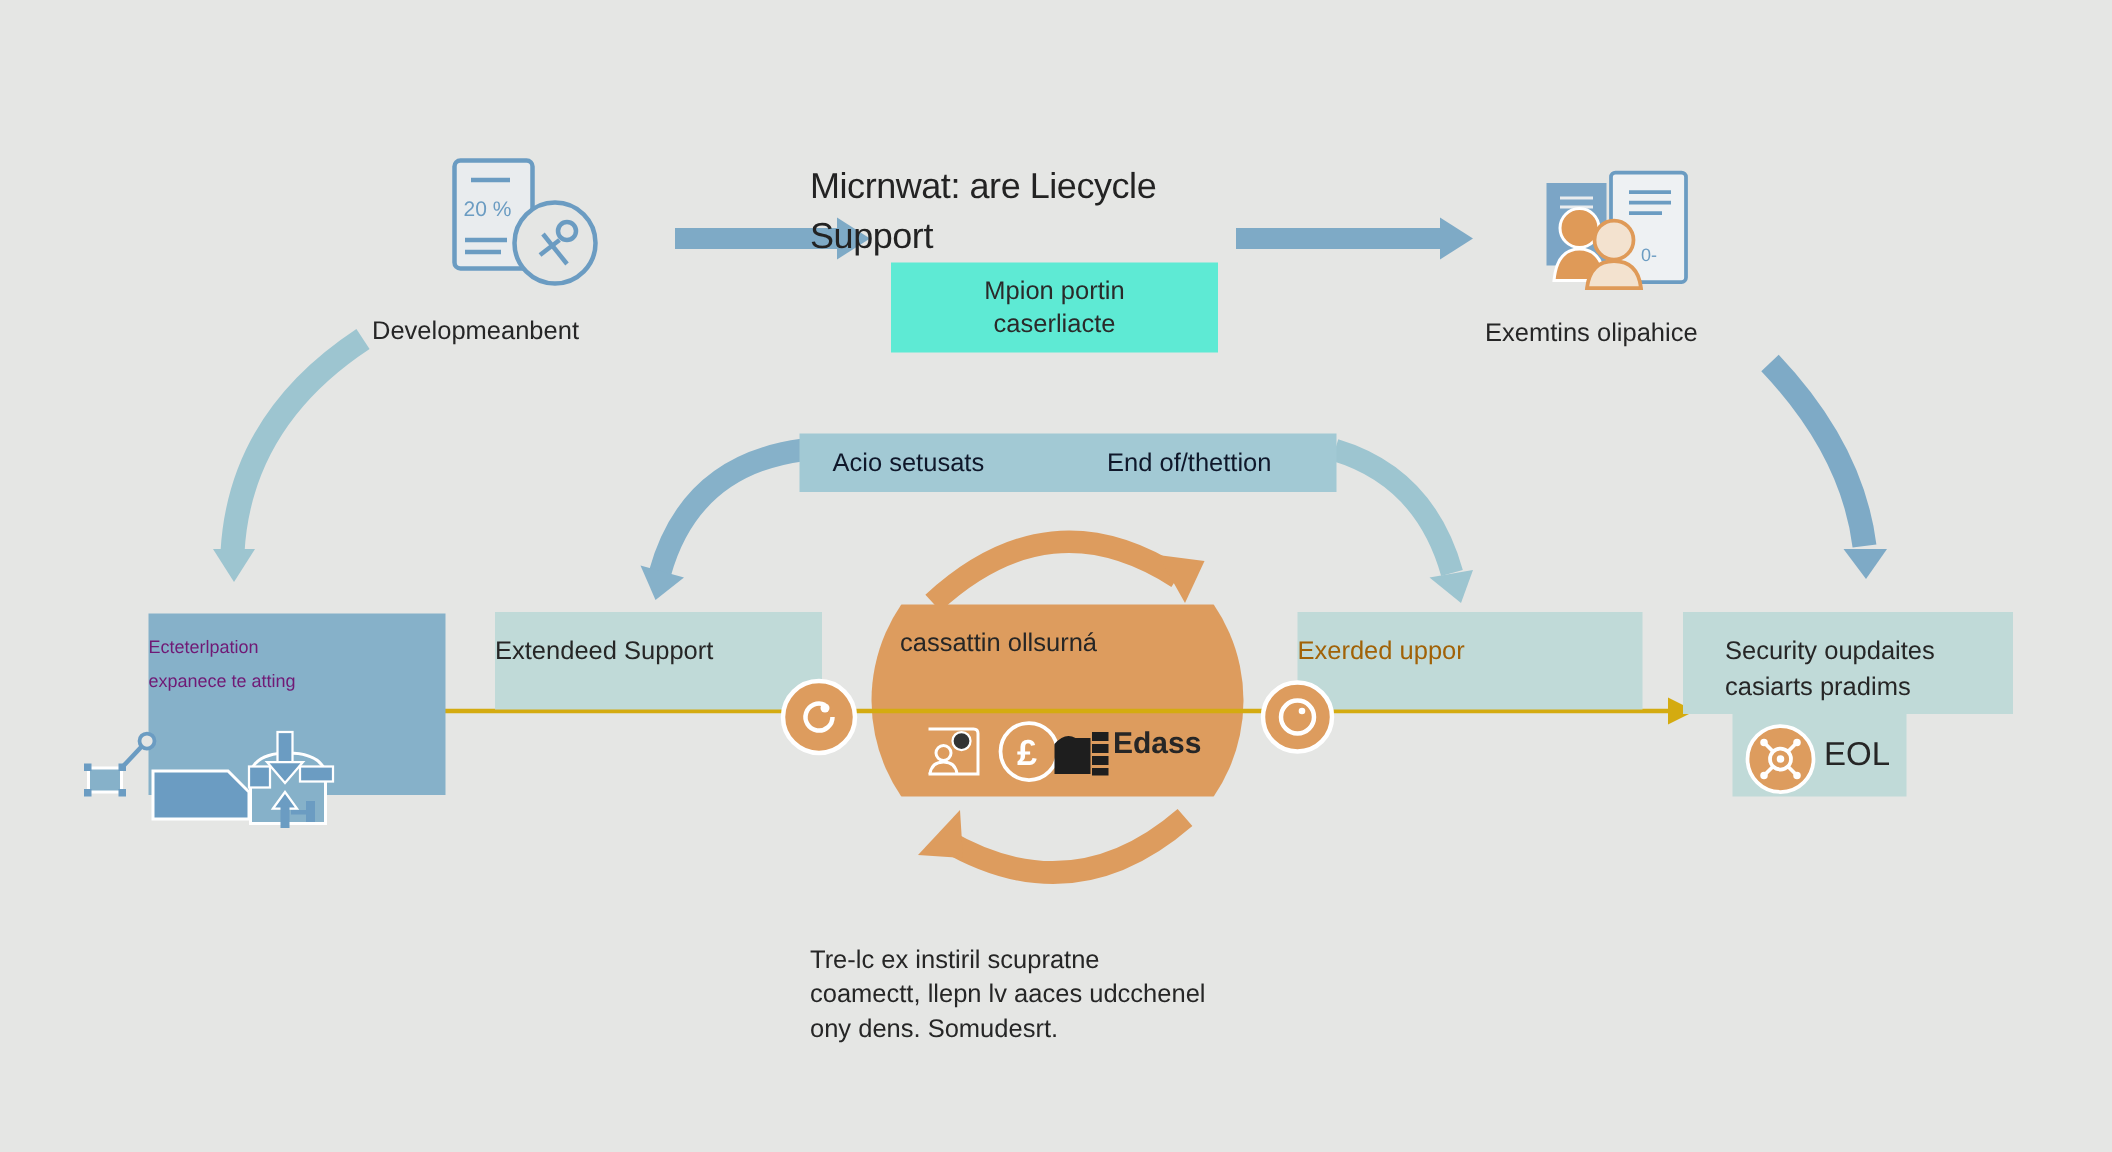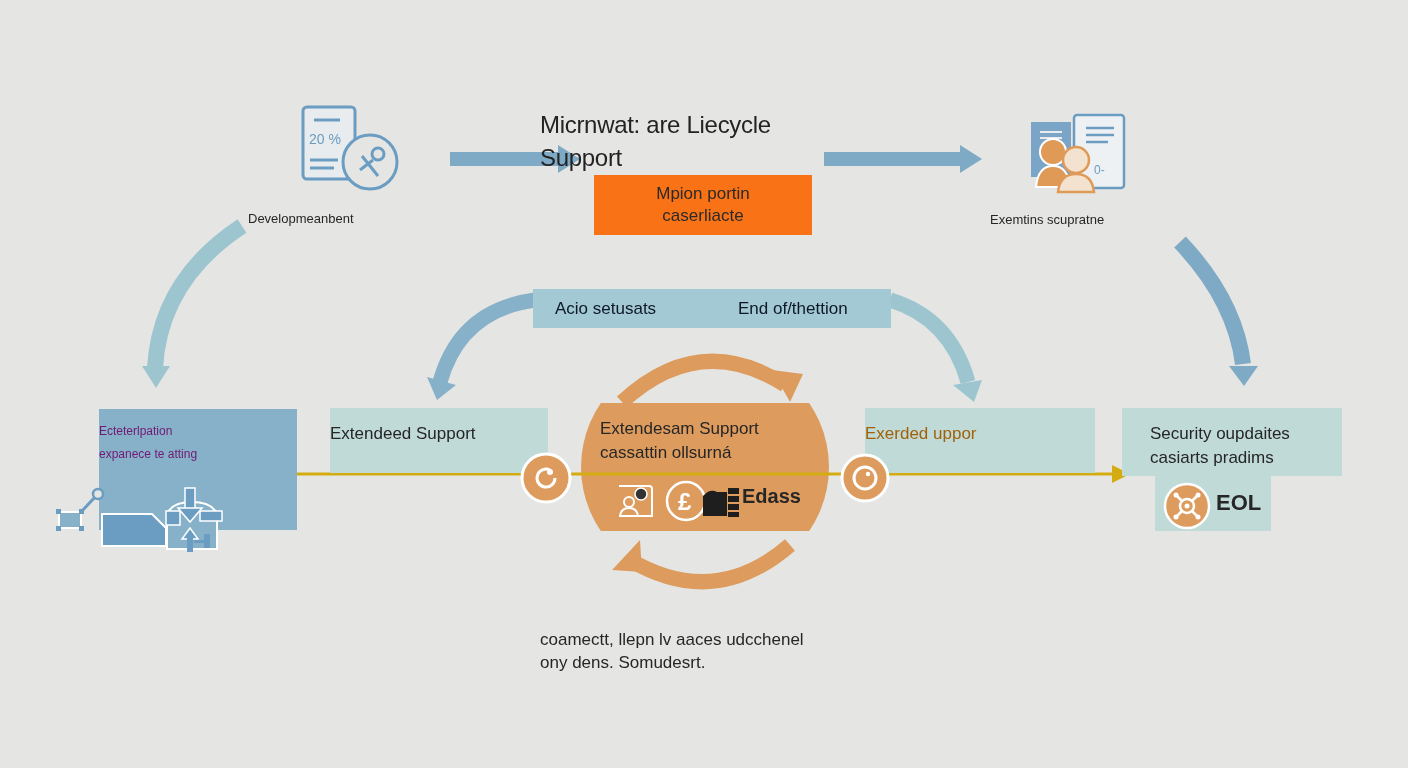--- a/index.html
+++ b/index.html
@@ -12,28 +12,28 @@
     }
     .abs { position: absolute; }
     svg.layer { position: absolute; left: 0; top: 0; width: 1408px; height: 768px; }
     .txt { position: absolute; white-space: nowrap; }
 
     #title {
       left: 540px; top: 108px; width: 326px;
       font-size: 24px; line-height: 33px; color: #232323;
       letter-spacing: -0.3px;
     }
-    .stage-label { font-size: 13px; color: #262626; }
+    .stage-label { font-size: 17px; color: #262626; }
     #dev-label { left: 248px; top: 211px; width: 180px; }
     #ext-label { left: 990px; top: 212px; width: 180px; }
 
     .box { position: absolute; box-sizing: border-box; }
     #mainstream-box {
       left: 594px; top: 175px; width: 218px; height: 60px;
-      background: #f97316;
+      background: #5eead4;
       font-size: 17px; line-height: 22px; color: #2a2a2a;
       display: flex; flex-direction: column; align-items: center; justify-content: center;
     }
     #status-bar {
       left: 533px; top: 289px; width: 358px; height: 39px;
       background: #a2c9d4;
       font-size: 17px; color: #0f172a;
     }
     #status-bar .l { position: absolute; left: 22px; top: 10px; }
     #status-bar .r { position: absolute; left: 205px; top: 10px; }
@@ -64,21 +64,21 @@
       background: #c0dad8;
     }
     #sec-box-tail {
       left: 1155px; top: 474px; width: 116px; height: 57px;
       background: #c0dad8;
     }
     #sec-text {
       left: 1122px; top: 422px; width: 220px;
       font-size: 17px; line-height: 24px; color: #262626; margin-left: 28px;
     }
-    #eol-text { left: 1216px; top: 490px; font-size: 22px; font-weight: bold; color: #262626; }
+    #eol-text { left: 1216px; top: 490px; font-size: 22px; font-weight: normal; color: #262626; }
 
     #center-text {
       left: 600px; top: 417px; width: 216px;
       font-size: 17px; line-height: 24px; color: #262626;
     }
     #edass-text { left: 742px; top: 485px; font-size: 20px; font-weight: bold; color: #262626; }
 
     #note {
       left: 540px; top: 628px; width: 330px;
       font-size: 17px; line-height: 23px; color: #262626;
@@ -172,21 +172,21 @@
   <rect x="46" y="3" width="50" height="73" rx="3" fill="#eef1f3" stroke="#6b9cc2" stroke-width="2.5"></rect>
   <line x1="58" y1="16" x2="86" y2="16" stroke="#6b9cc2" stroke-width="2.5"></line>
   <line x1="58" y1="23" x2="86" y2="23" stroke="#6b9cc2" stroke-width="2.5"></line>
   <line x1="58" y1="30" x2="80" y2="30" stroke="#6b9cc2" stroke-width="2.5"></line>
   <text x="66" y="62" font-size="12" fill="#6b9cc2" font-family="Liberation Sans, sans-serif">0-</text>
   <circle cx="25" cy="40" r="13" fill="#df9a58" stroke="#fff" stroke-width="2"></circle>
   <path d="M 8 75 Q 10 54 25 54 Q 40 54 42 75 Z" fill="#df9a58" stroke="#fff" stroke-width="2"></path>
   <circle cx="48" cy="48" r="13" fill="#f3e2cf" stroke="#df9a58" stroke-width="2.5"></circle>
   <path d="M 30 80 Q 32 62 48 62 Q 64 62 66 80 Z" fill="#f3e2cf" stroke="#df9a58" stroke-width="2.5"></path>
 </svg>
-<div class="txt stage-label" id="ext-label" data-interactable="false">Exemtins scupratne</div>
+<div class="txt stage-label" id="ext-label" data-interactable="false">Exemtins olipahice</div>
 
 <div class="box" id="status-bar" data-interactable="false">
   <span class="l" data-interactable="false">Acio setusats</span>
   <span class="r" data-interactable="false">End of/thettion</span>
 </div>
 
 <div class="box" id="ent-box" data-interactable="false"></div>
 <div class="txt" id="ent-text" data-interactable="false">
   <div data-interactable="false">Ecteterlpation</div>
   <div data-interactable="false">expanece te atting</div>
@@ -232,21 +232,20 @@
   <line x1="14" y1="34" x2="19" y2="29" stroke="#fff" stroke-width="2.5"></line>
   <line x1="34" y1="34" x2="29" y2="29" stroke="#fff" stroke-width="2.5"></line>
   <circle cx="13" cy="13" r="2.5" fill="#fff"></circle>
   <circle cx="35" cy="13" r="2.5" fill="#fff"></circle>
   <circle cx="13" cy="35" r="2.5" fill="#fff"></circle>
   <circle cx="35" cy="35" r="2.5" fill="#fff"></circle>
 </svg>
 <div class="txt" id="eol-text" data-interactable="false">EOL</div>
 
 <div class="txt" id="center-text" data-interactable="false">
-  <div data-interactable="false">Extendesam Support</div>
   <div data-interactable="false">cassattin ollsurná</div>
 </div>
 <svg class="abs" style="left:615px;top:480px;width:125px;height:42px;" viewBox="0 0 125 42" data-interactable="false">
   <g data-interactable="false">
     <path d="M 4 6 L 34 6 Q 37 6 37 9 L 37 36 L 4 36" fill="none" stroke="#fff" stroke-width="2"></path>
     <circle cx="26" cy="14" r="6" fill="#333" stroke="#fff" stroke-width="1.5"></circle>
     <circle cx="14" cy="22" r="5" fill="none" stroke="#fff" stroke-width="2"></circle>
     <path d="M 5 36 Q 6 28 14 28 Q 22 28 23 36" fill="none" stroke="#fff" stroke-width="2"></path>
   </g>
   <g data-interactable="false">
@@ -268,15 +267,16 @@
   <path d="M 30 18 A 9 9 0 1 0 35 26" fill="none" stroke="#fff" stroke-width="3"></path>
   <circle cx="30" cy="20" r="3" fill="#fff"></circle>
 </svg>
 <svg class="abs" style="left:840px;top:453px;width:50px;height:50px;" viewBox="0 0 50 50" data-interactable="false">
   <circle cx="25" cy="25" r="23" fill="#dd9c5e" stroke="#fff" stroke-width="3"></circle>
   <circle cx="25" cy="25" r="11" fill="none" stroke="#fff" stroke-width="3"></circle>
   <circle cx="28" cy="21" r="2.2" fill="#fff"></circle>
 </svg>
 
 <div class="txt" id="note" data-interactable="false">
+  <div data-interactable="false">Tre-lc ex instiril scupratne</div>
   <div data-interactable="false">coamectt, llepn lv aaces udcchenel</div>
   <div data-interactable="false">ony dens. Somudesrt.</div>
 </div>
 
 </body></html>

